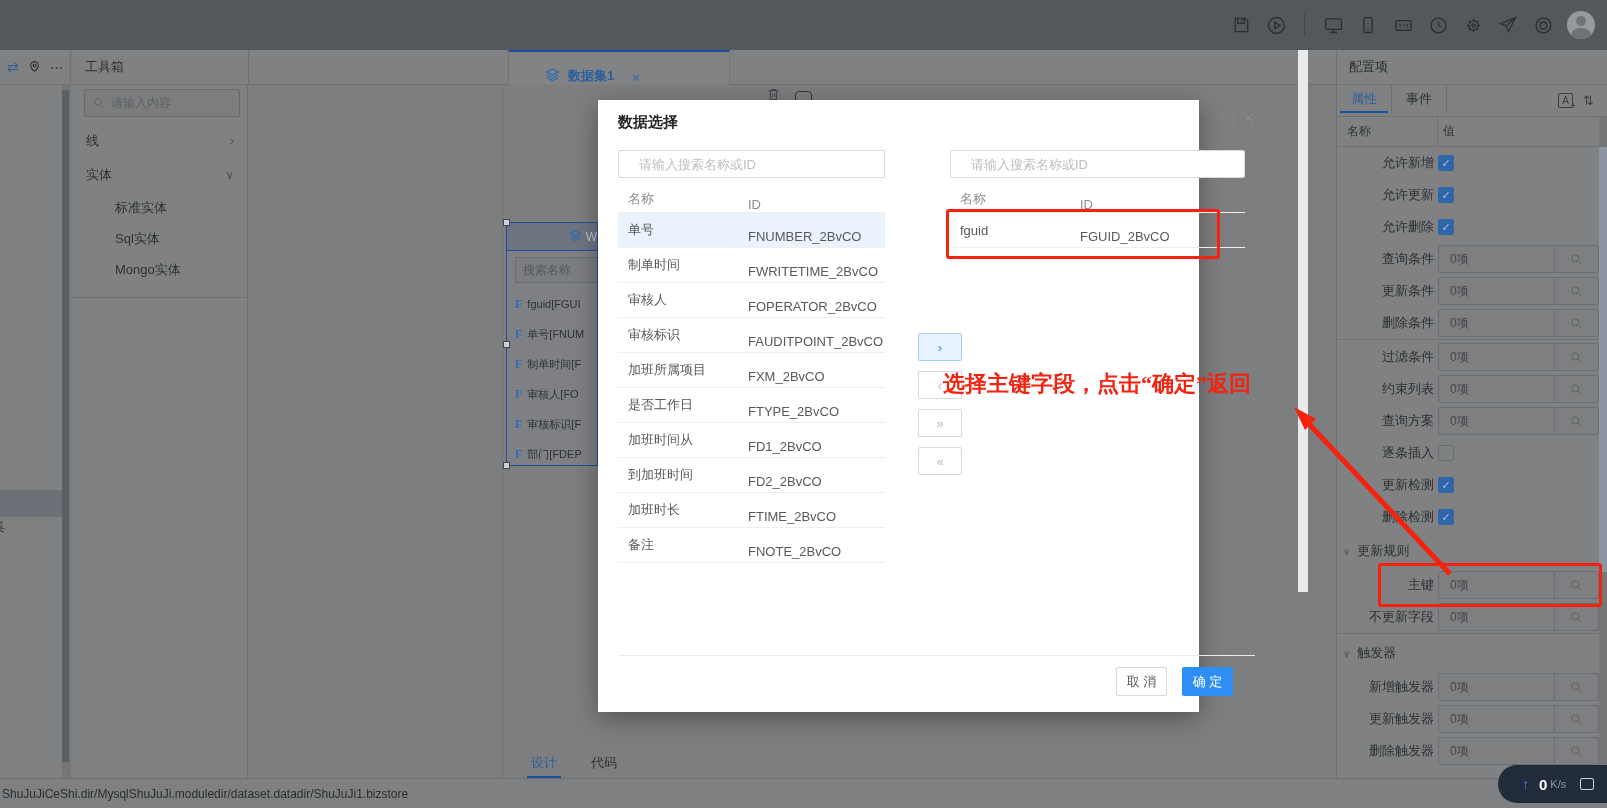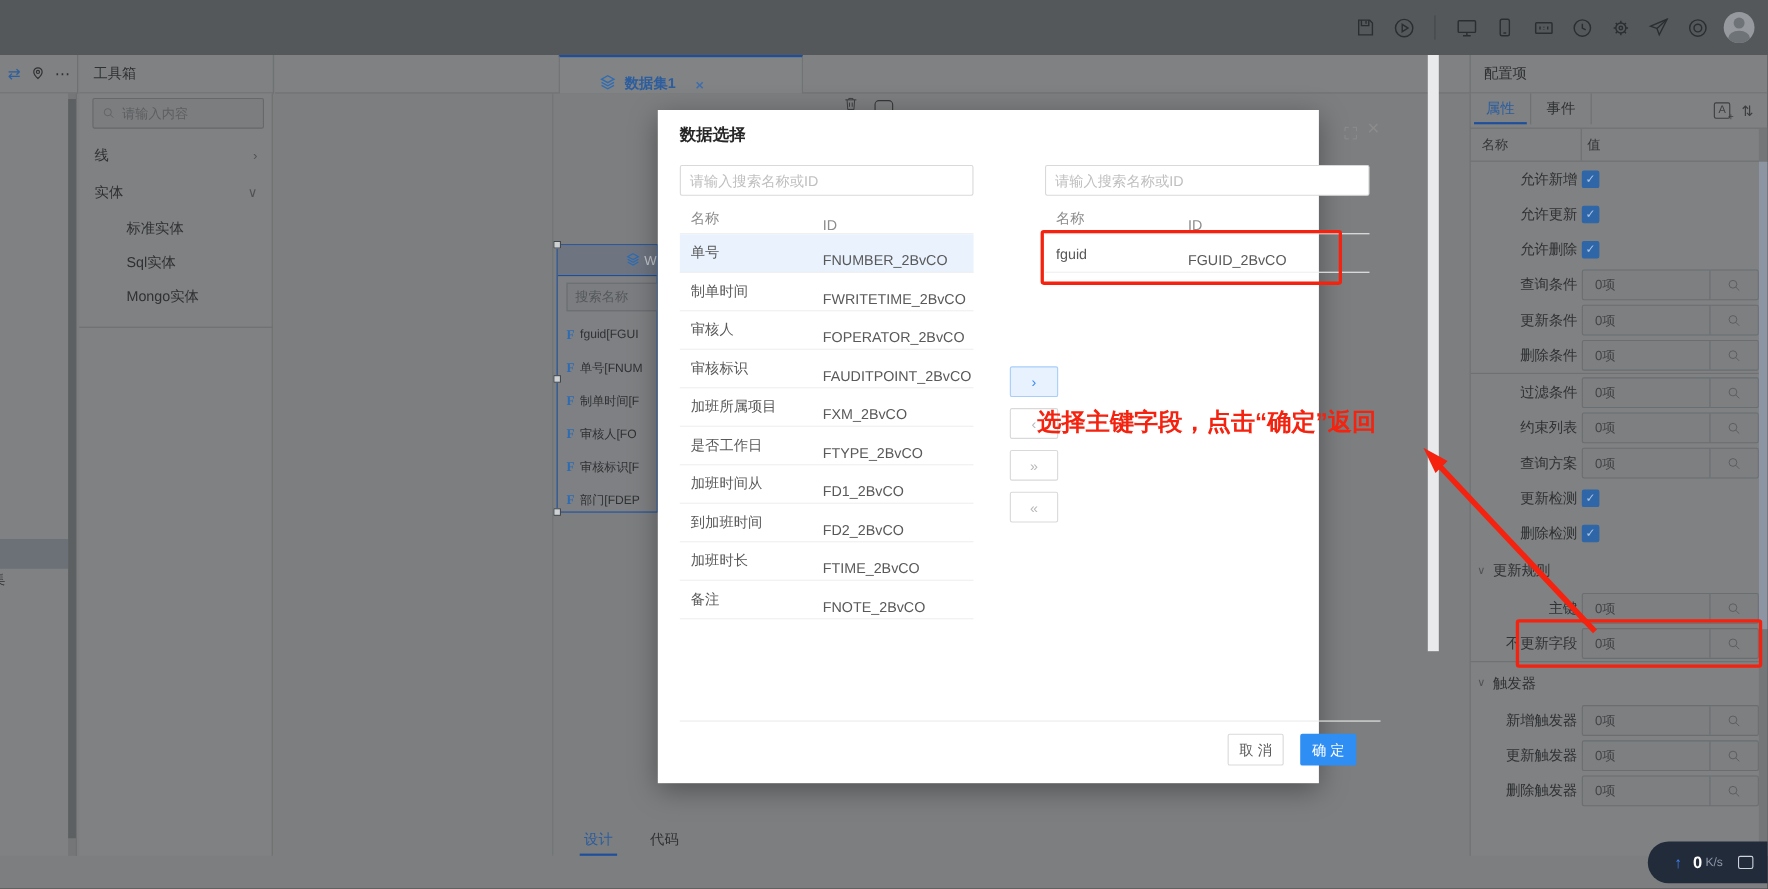--- a/index.html
+++ b/index.html
@@ -111,21 +111,21 @@
   #net-val{color:#fff;font-size:15px;font-weight:700;}
   #net-unit{color:#8d97a8;font-size:11px;margin-left:-7px;}
   #net-ic{width:14px;height:12px;border:1.5px solid #cdd3dc;border-radius:2px;margin-left:4px;}
 
   
   #modal{left:598px;top:100px;width:601px;height:612px;background:#fff;box-shadow:0 6px 24px rgba(0,0,0,.35);z-index:10;}
   #modal-title{position:absolute;left:20px;top:13px;font-size:15px;color:#262626;font-weight:600;}
   #modal-expand{position:absolute;left:623px;top:14px;}
   #modal-expand svg{stroke:#8c8c8c;fill:none;stroke-width:1.5;}
   #modal-close{position:absolute;left:645px;top:7px;font-size:19px;color:#8c8c8c;}
-  .m-search{position:absolute;top:50px;height:28px;border:1px solid #d9d9d9;border-radius:2px;font-size:13px;color:#262626;padding:0 8px;outline:none;background:#fff;}
+  .m-search{position:absolute;top:50px;height:28px;border:1px solid #d9d9d9;border-radius:2px;font-size:13px;color:#262626;padding:0 20px;outline:none;background:#fff;}
   .m-search::placeholder{color:#bfbfbf;}
   #m-search-l{left:20px;width:267px;}
   #m-search-r{left:352px;width:295px;}
   .mlist{position:absolute;top:85px;font-size:13px;}
   #mlist-l{left:20px;width:267px;}
   #mlist-r{left:352px;width:295px;}
   .mlist-hd{height:28px;display:flex;align-items:center;color:#8c8c8c;border-bottom:1px solid #ededed;}
   .mlist-row{height:35px;display:flex;align-items:center;color:#595959;border-bottom:1px solid #efefef;}
   .mlist-row.sel{background:#e9f2fd;}
   .mc1{width:130px;padding-left:10px;}
@@ -134,21 +134,21 @@
   .xfer.first{background:#e8f2fe;border-color:#a7cdf8;color:#3b8df2;}
   #m-footline{position:absolute;left:20px;top:555px;width:637px;height:1px;background:#ebebeb;}
   .m-btn{position:absolute;top:567px;height:29px;border-radius:2px;font-size:13px;display:flex;align-items:center;justify-content:center;}
   #btn-cancel{left:518px;width:51px;border:1px solid #d9d9d9;color:#595959;background:#fff;}
   #btn-ok{left:584px;width:51px;background:#2f8ef4;color:#fff;}
 
   
   .anno{z-index:50;}
   #anno-rect-fguid{left:946px;top:209px;width:274px;height:50px;border:3px solid var(--red);border-radius:3px;}
   #anno-rect-pk{left:1378px;top:563px;width:224px;height:44px;border:3px solid var(--red);border-radius:3px;}
-  #anno-text{left:943px;top:369px;color:var(--red);font-size:22px;font-weight:700;white-space:nowrap;}
+  #anno-text{left:943px;top:369px;color:var(--red);font-size:22px;font-weight:700;white-space:nowrap;font-family:Liberation Serif, serif;}
   #anno-arrow{left:0;top:0;width:1607px;height:808px;pointer-events:none;}
 </style>
 </head>
 <body>
 
 <div id="app">
 
   <div id="top-header" class="abs">
     <span class="hic">
         <svg width="20" height="20" viewBox="0 0 24 24">
@@ -418,20 +418,24 @@
             <span class="picker-val">0项</span>
             <span class="picker-mag">
               <svg width="13" height="13" viewBox="0 0 24 24">
                 <circle cx="10" cy="10" r="6.5"></circle>
                 <path d="M15 15l5.5 5.5"></path>
               </svg>
             </span>
           </div>
         </div>
         <div class="cfg-row">
+          <span class="cfg-label">逐条插入</span>
+          <span class="cbox"></span>
+        </div>
+        <div class="cfg-row">
           <span class="cfg-label">更新检测</span>
           <span class="cbox on">✓</span>
         </div>
         <div class="cfg-row">
           <span class="cfg-label">删除检测</span>
           <span class="cbox on">✓</span>
         </div>
         <div class="cfg-section">
           <span class="chev">∨</span>
           <span>更新规则</span>
@@ -500,20 +504,23 @@
               </svg>
             </span>
           </div>
         </div>
       </div>
   </div>
   <div id="cfg-scroll" class="abs">
       <div id="cfg-thumb" class="abs"></div>
     </div>
 
+  <div id="status-bar" class="abs">
+      <span>ShuJuJiCeShi.dir/MysqlShuJuJi.moduledir/dataset.datadir/ShuJuJi1.bizstore</span>
+    </div>
 
   <div id="net-pill" class="abs">
     <span id="net-arrow">↑</span>
     <span id="net-val">0</span>
     <span id="net-unit">K/s</span>
     <span id="net-ic"></span>
   </div>
 
   <div id="modal" class="abs">
     <div id="modal-title">数据选择</div>

